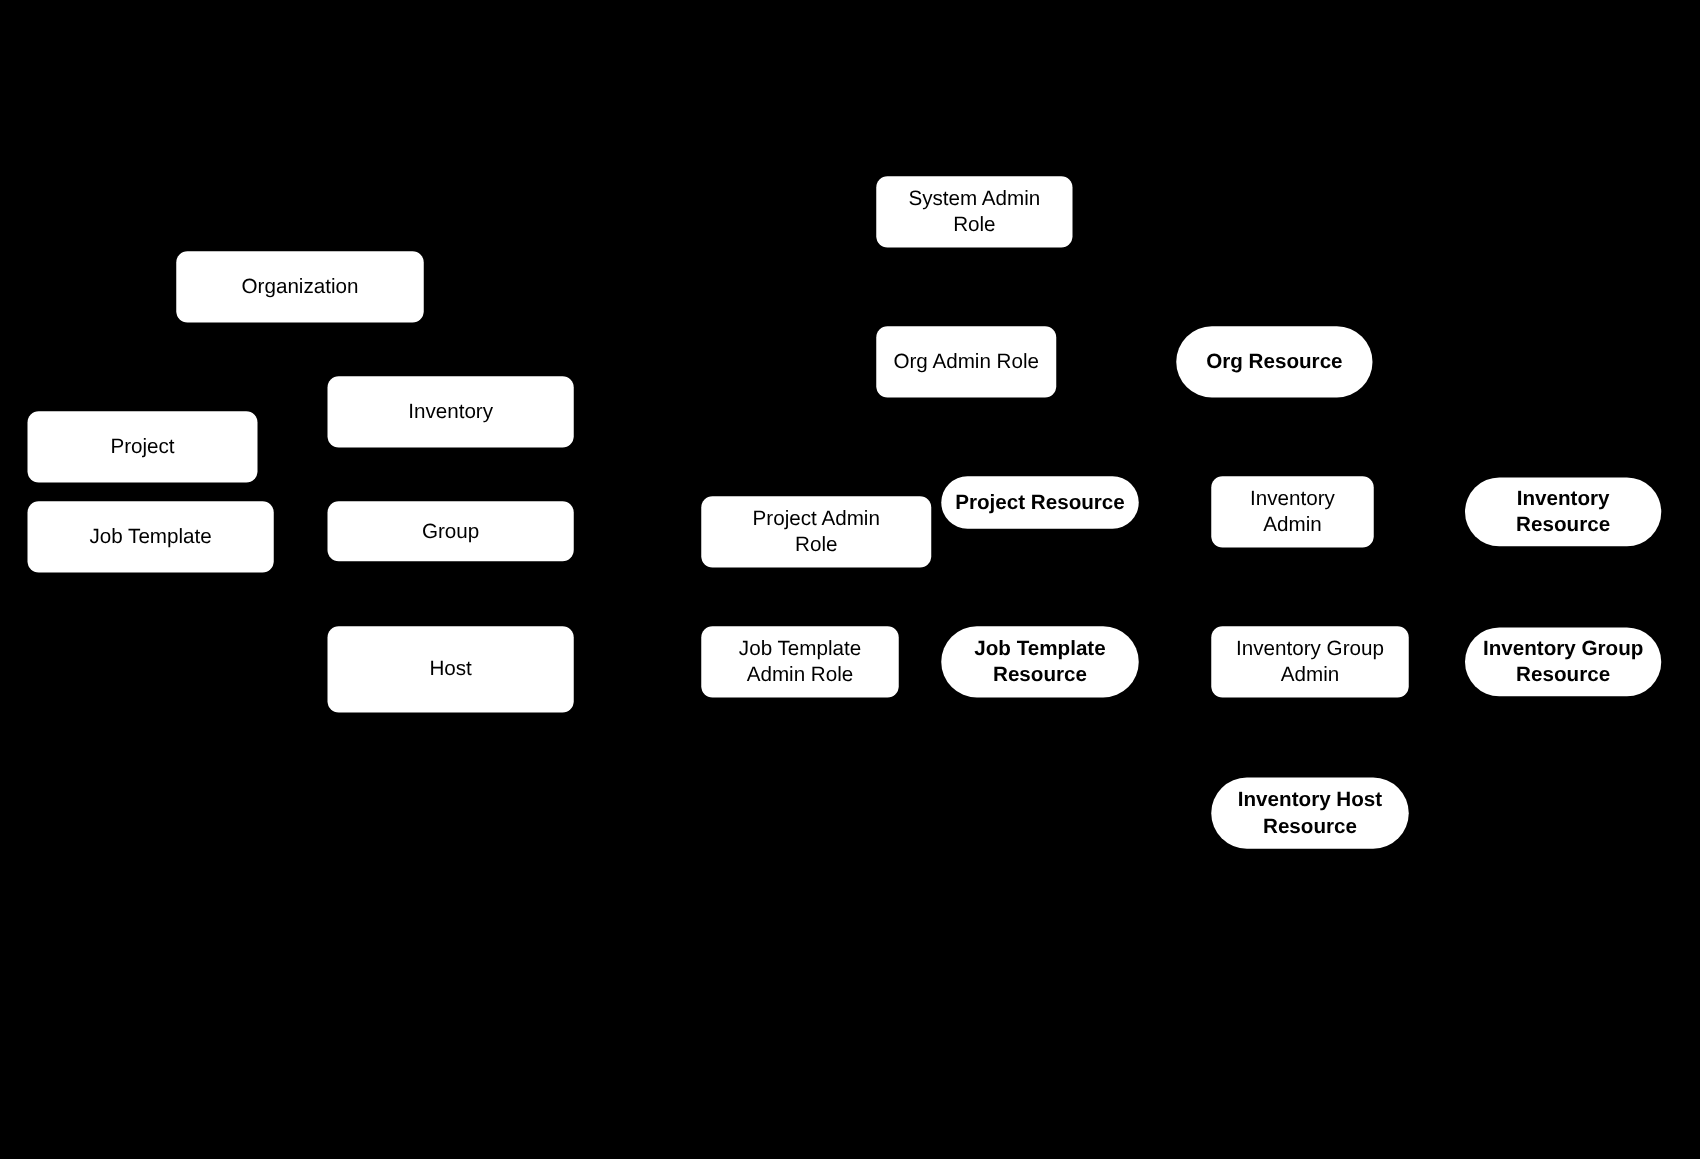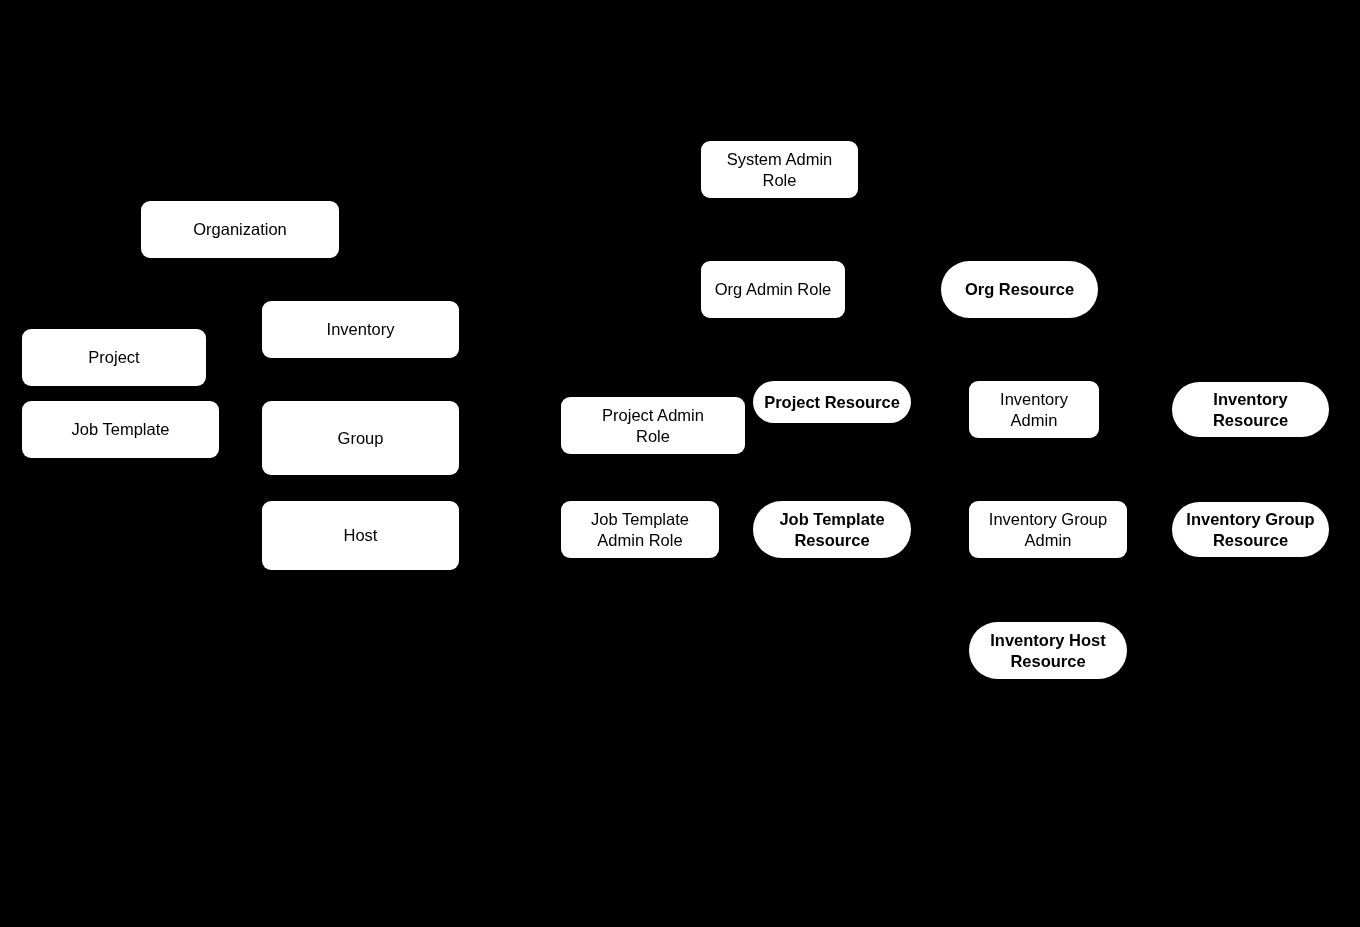--- a/index.html
+++ b/index.html
@@ -51,21 +51,21 @@
   </div>
 
   <div class="node rect" style="left:262px; top:301px; width:197px; height:57px;">
     <span>Inventory</span>
   </div>
 
   <div class="node rect" style="left:22px; top:401px; width:197px; height:57px;">
     <span>Job Template</span>
   </div>
 
-  <div class="node rect" style="left:262px; top:401px; width:197px; height:74px;">
+  <div class="node rect" style="left:262px; top:401px; width:197px; height:48px;">
     <span>Group</span>
   </div>
 
   <div class="node rect" style="left:262px; top:501px; width:197px; height:69px;">
     <span>Host</span>
   </div>
 
   <div class="node rect" style="left:701px; top:141px; width:157px; height:57px;">
     <span>System Admin
 Role</span>

